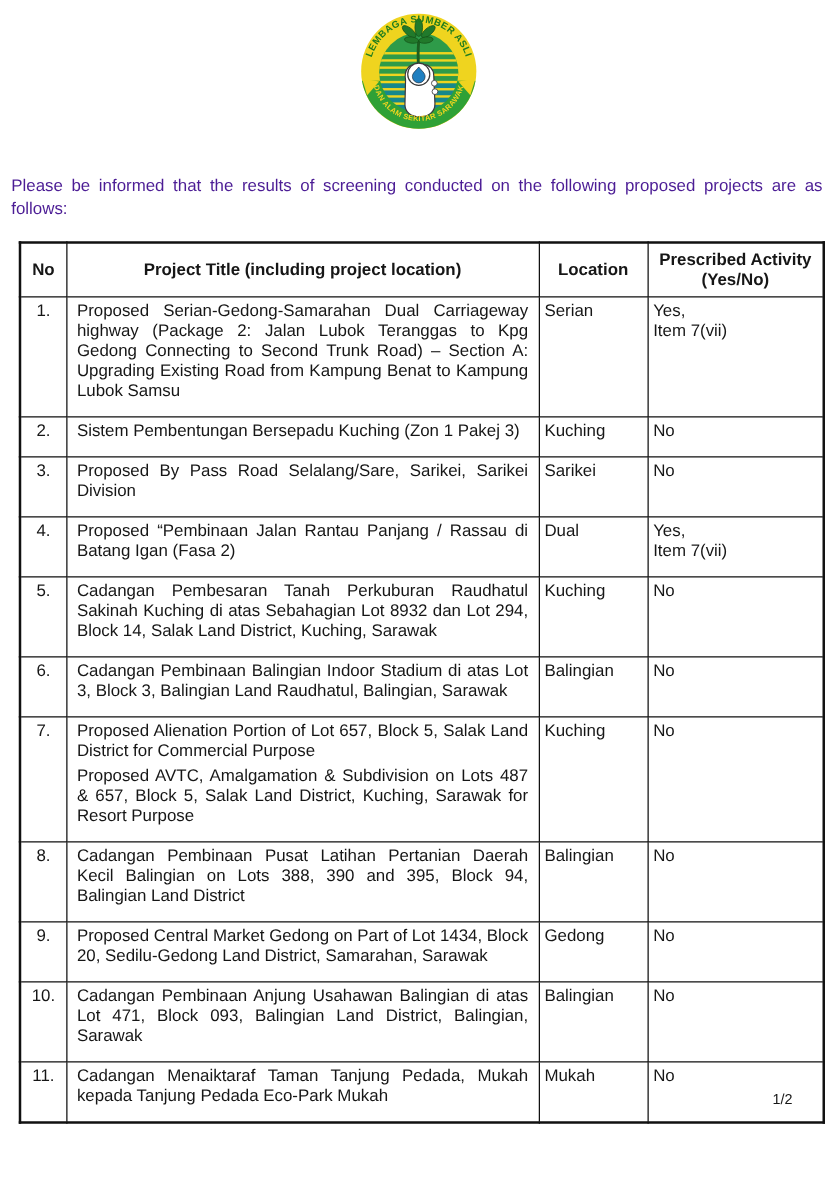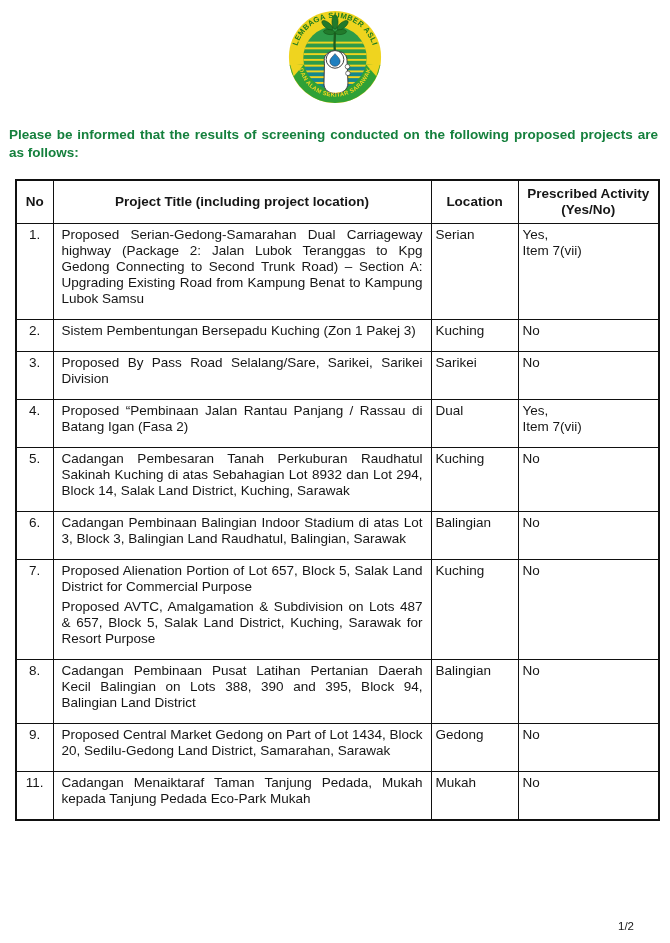--- a/index.html
+++ b/index.html
@@ -13,26 +13,25 @@
     margin:37px 6px 0 6px;
     text-align:center;
     font-size:15px;
     font-weight:bold;
     letter-spacing:0.1px;
     white-space:pre-wrap;
     color:#161616;
   }
 
   p.intro{
-    margin:17px 12px 0 9px;
+    margin:30px 12px 0 9px;
     font-size:13.5px;
     line-height:17.5px;
     text-align:justify;
-    color:#15803d;
-    font-weight:bold;
+    color:#4c1d95;
   }
 
   table.results{
     margin:18px 0 0 15px;
     width:643px;
     border-collapse:collapse;
     table-layout:fixed;
     border:2px solid #111;
   }
   table.results th, table.results td{
@@ -49,21 +48,21 @@
     white-space:pre-line;
   }
   td.c-no{text-align:center;vertical-align:top;padding:3px 2px 12px 2px;}
   td.c-title{text-align:justify;vertical-align:top;padding:3px 8px 12px 8px;}
   td.c-title .para + .para{margin-top:4px;}
   td.c-loc{text-align:left;vertical-align:top;padding:3px 4px 12px 4px;}
   td.c-pa{text-align:left;vertical-align:top;padding:3px 4px 12px 4px;white-space:pre-line;}
 
   .page-number{
     position:absolute;
-    top:920px;
+    top:874px;
     right:36px;
     font-size:11.5px;
     color:#161616;
   }
 </style>
 </head>
 <body>
 
 <div class="page">
 
@@ -214,20 +213,28 @@
         </tr>
         <tr>
           <td class="c-no">9.</td>
           <td class="c-title">
             <div class="para">Proposed Central Market Gedong on Part of Lot 1434, Block 20, Sedilu-Gedong Land District, Samarahan, Sarawak</div>
           </td>
           <td class="c-loc">Gedong</td>
           <td class="c-pa">No</td>
         </tr>
         <tr>
+          <td class="c-no">10.</td>
+          <td class="c-title">
+            <div class="para">Cadangan Pembinaan Anjung Usahawan Balingian di atas Lot 471, Block 093, Balingian Land District, Balingian, Sarawak</div>
+          </td>
+          <td class="c-loc">Balingian</td>
+          <td class="c-pa">No</td>
+        </tr>
+        <tr>
           <td class="c-no">11.</td>
           <td class="c-title">
             <div class="para">Cadangan Menaiktaraf Taman Tanjung Pedada, Mukah kepada Tanjung Pedada Eco-Park Mukah</div>
           </td>
           <td class="c-loc">Mukah</td>
           <td class="c-pa">No</td>
         </tr>
       </tbody>
   </table>
 

